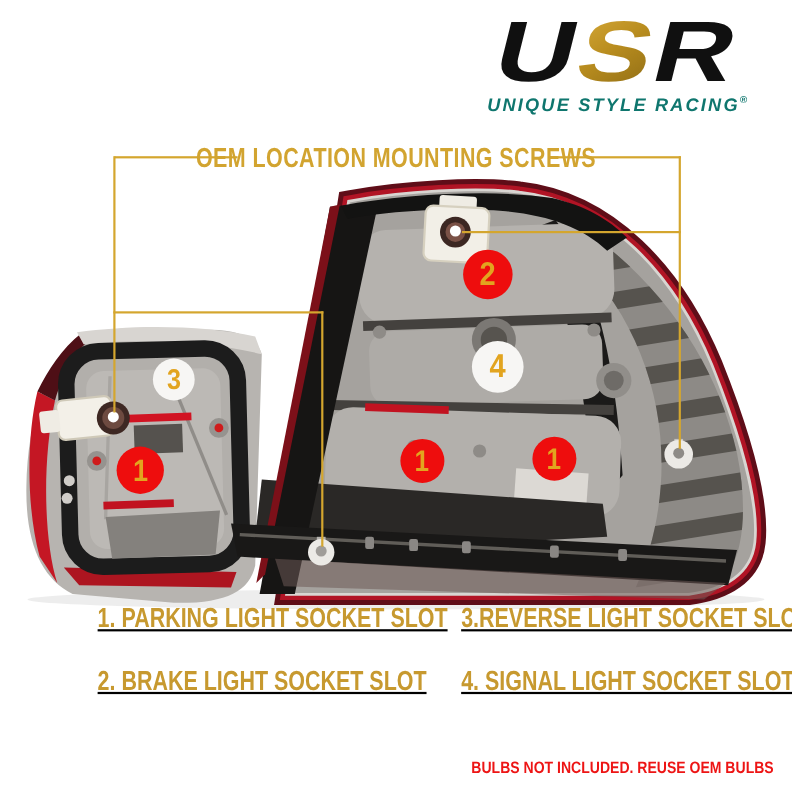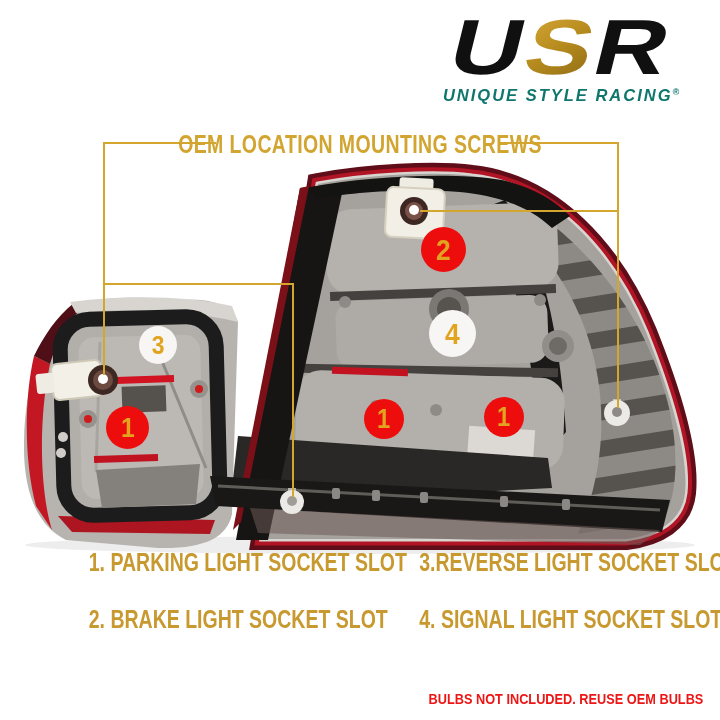--- a/index.html
+++ b/index.html
@@ -42,21 +42,21 @@
   #m-brake        {left:421px;top:227px;width:45px;height:45px;font-size:30px;}
   #m-signal       {left:429px;top:310px;width:47px;height:47px;font-size:30px;}
   #m-parking-mid  {left:364px;top:399px;width:40px;height:40px;font-size:27px;}
   #m-parking-right{left:484px;top:397px;width:40px;height:40px;font-size:27px;}
 
   
   #photo{position:absolute;left:0;top:0;width:720px;height:720px;z-index:10;}
 
   
   #legend{position:absolute;left:52px;top:549px;width:636px;z-index:40;
-      display:grid;grid-template-columns:334px 302px;row-gap:31px;}
+      display:grid;grid-template-columns:334px 302px;row-gap:31px;text-decoration:underline;}
   .legend-item{color:#c7992f;font-weight:bold;font-size:25px;line-height:26px;
       text-align:center;white-space:nowrap;transform:scaleX(0.78);}
 
   
   #footer-note{position:absolute;top:690px;right:17px;color:#ed1515;font-weight:bold;
       font-size:15px;white-space:nowrap;transform:scaleX(0.85);transform-origin:right center;
       z-index:40;}
 </style>
 </head>
 <body>

